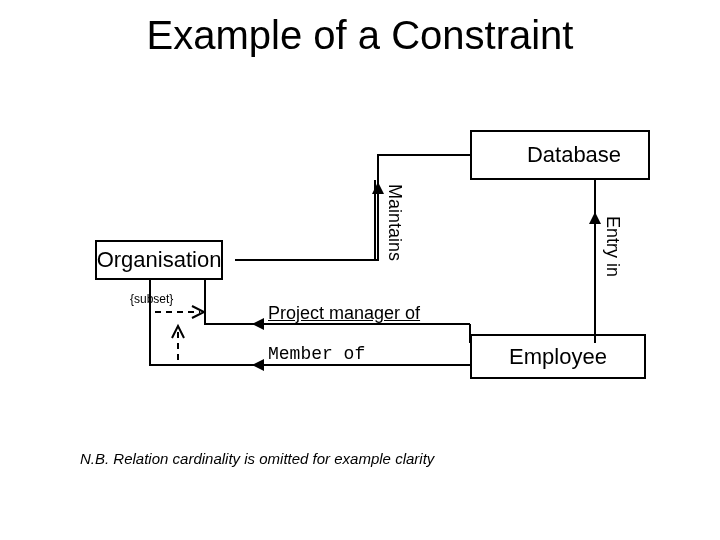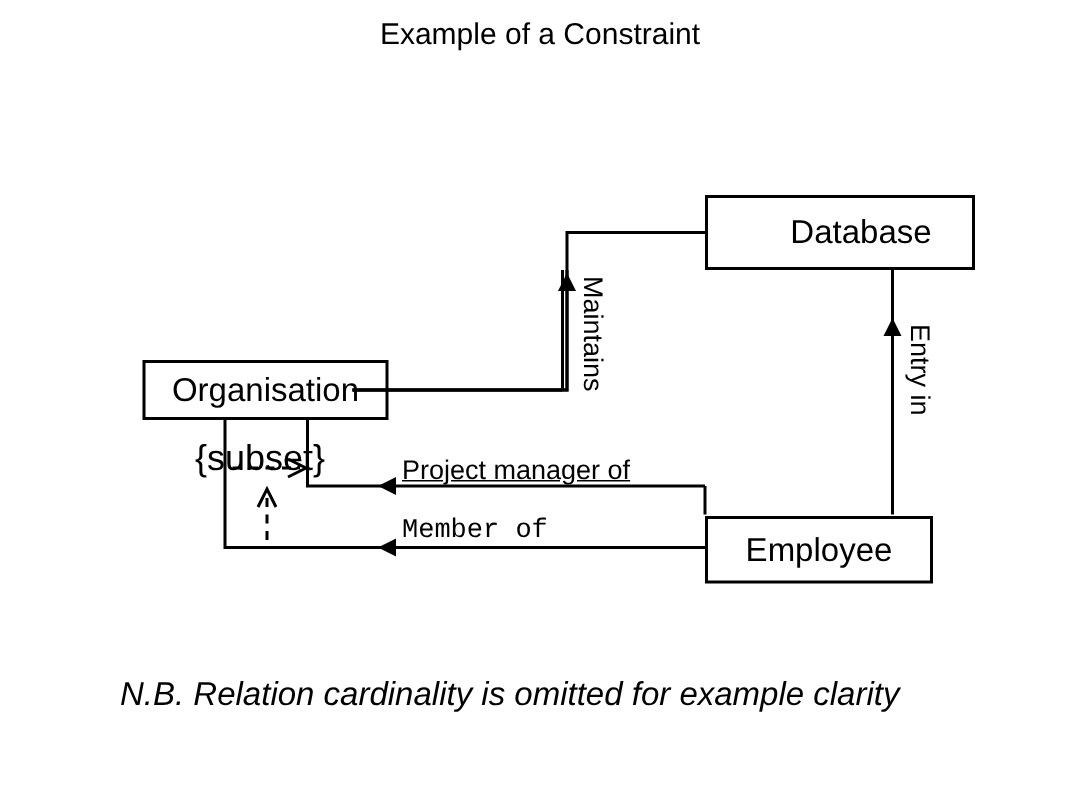--- a/index.html
+++ b/index.html
@@ -10,21 +10,21 @@
     background: #ffffff;
     font-family: Arial, Helvetica, sans-serif;
     position: relative;
   }
   .title {
     position: absolute;
     top: 12px;
     left: 0;
     width: 720px;
     text-align: center;
-    font-size: 20px;
+    font-size: 40px;
     line-height: 1.15;
     color: #000;
   }
   .box {
     position: absolute;
     border: 2px solid #000;
     background: #fff;
     display: flex;
     align-items: center;
     justify-content: center;
@@ -36,51 +36,51 @@
     font-size: 18px;
     color: #000;
     white-space: nowrap;
   }
   .vlbl {
     writing-mode: vertical-rl;
   }
   .footnote {
     position: absolute;
     font-style: italic;
-    font-size: 22px;
+    font-size: 15px;
     color: #000;
   }
   .constraint {
     position: absolute;
-    font-size: 24px;
+    font-size: 12px;
     color: #000;
   }
   svg.lines {
     position: absolute;
     left: 0; top: 0;
     width: 720px; height: 540px;
     pointer-events: none;
   }
 </style>
 </head>
 <body>
 
 <div class="title">
   <span>Example of a Constraint</span><br>
 </div>
 
 <div class="box" style="left:470px; top:130px; width:180px; height:50px;padding-left:28px;">
   <span>Database</span>
 </div>
 
-<div class="box" style="left:95px; top:240px; width:164px; height:40px;">
+<div class="box" style="left:95px; top:240px; width:128px; height:40px;">
   <span>Organisation</span>
 </div>
 
-<div class="box" style="left:470px; top:344px; width:152px; height:45px;align-items:center;">
+<div class="box" style="left:470px; top:334px; width:176px; height:45px;align-items:center;">
   <span>Employee</span>
 </div>
 
 <svg class="lines" viewBox="0 0 720 540">
 
   <line x1="375" y1="180" x2="375" y2="260" stroke="#000" stroke-width="2"></line>
   <line x1="375" y1="260" x2="235" y2="260" stroke="#000" stroke-width="2"></line>
   <line x1="375" y1="180" x2="470" y2="180" stroke="#000" stroke-width="2" style="display:none"></line>
 
   <line x1="375" y1="155" x2="375" y2="260" stroke="#000" stroke-width="2" style="display:none"></line>

